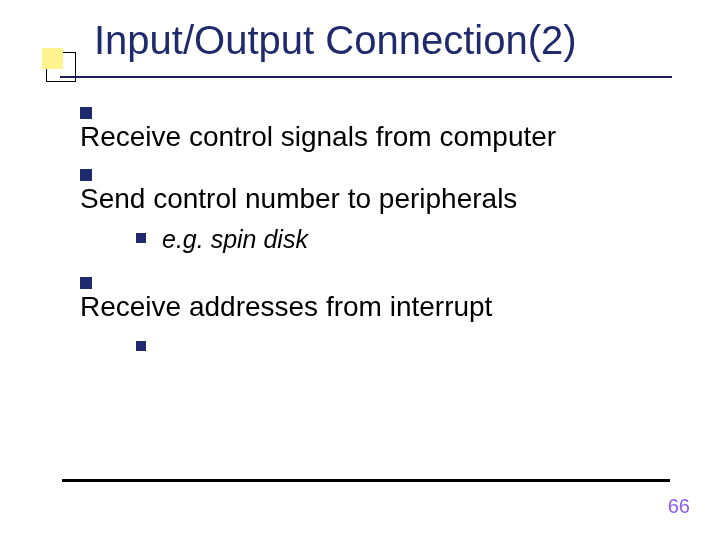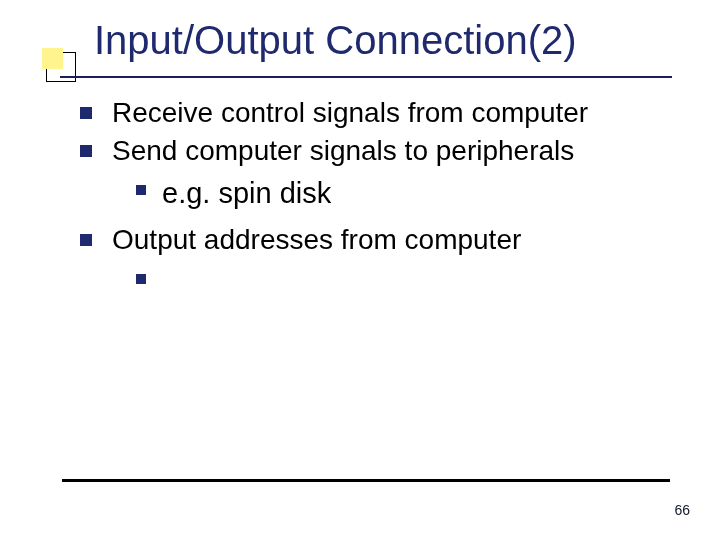--- a/index.html
+++ b/index.html
@@ -61,20 +61,21 @@
     top: 95px;
     width: 600px;
   }
   .row {
     display: flex;
     align-items: flex-start;
     margin-bottom: 2px;
   }
   .row.level1 {
     padding-left: 0;
+    flex-direction: column;
   }
   .row.level2 {
     padding-left: 56px;
     margin-top: 6px;
     margin-bottom: 10px;
   }
   .bullet {
     width: 12px;
     height: 12px;
     background: #1f2a6e;
@@ -87,37 +88,38 @@
     height: 10px;
     flex: 0 0 10px;
     margin-top: 10px;
     margin-right: 16px;
   }
   .text1 {
     font-size: 28px;
     line-height: 1.28;
   }
   .text2 {
-    font-size: 29px;
+    font-size: 25px;
     line-height: 1.3;
+    font-style: italic;
   }
   .bottom-line {
     position: absolute;
     left: 62px;
     bottom: 58px;
     width: 608px;
     height: 0;
     border-top: 3px solid #000000;
   }
   .page-number {
     position: absolute;
     right: 30px;
     bottom: 22px;
-    font-size: 14px;
-    color: #0f172a;
+    font-size: 20px;
+    color: #8b5cf6;
   }
 </style>
 </head>
 <body>
 
 <div class="slide">
 
   <div class="corner-box"></div>
   <div class="corner-accent"></div>
 
@@ -126,31 +128,31 @@
 
   <div class="content">
 
     <div class="row level1">
       <div class="bullet"></div>
       <div class="text1">Receive control signals from computer</div>
     </div>
 
     <div class="row level1">
       <div class="bullet"></div>
-      <div class="text1">Send computer signals to peripherals</div>
+      <div class="text1">Send control number to peripherals</div>
     </div>
 
     <div class="row level2">
       <div class="bullet small"></div>
       <div class="text2">e.g. spin disk</div>
     </div>
 
     <div class="row level1">
       <div class="bullet"></div>
-      <div class="text1">Output addresses from computer</div>
+      <div class="text1">Receive addresses from interrupt</div>
     </div>
 
     <div class="row level2">
       <div class="bullet small"></div>
     </div>
 
 
   </div>
 
   <div class="bottom-line"></div>

